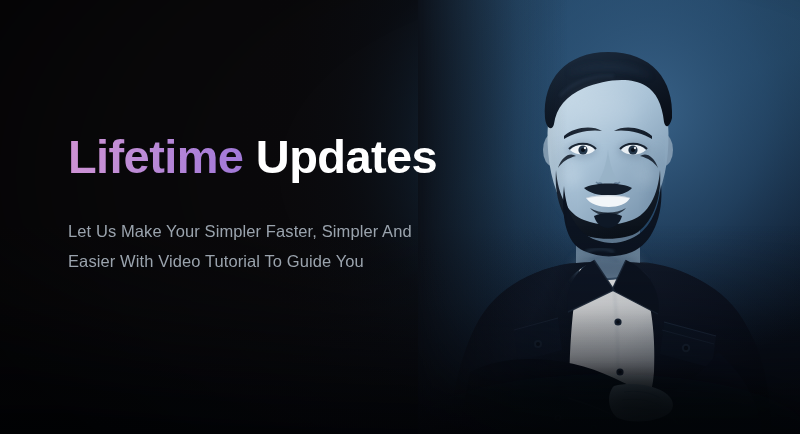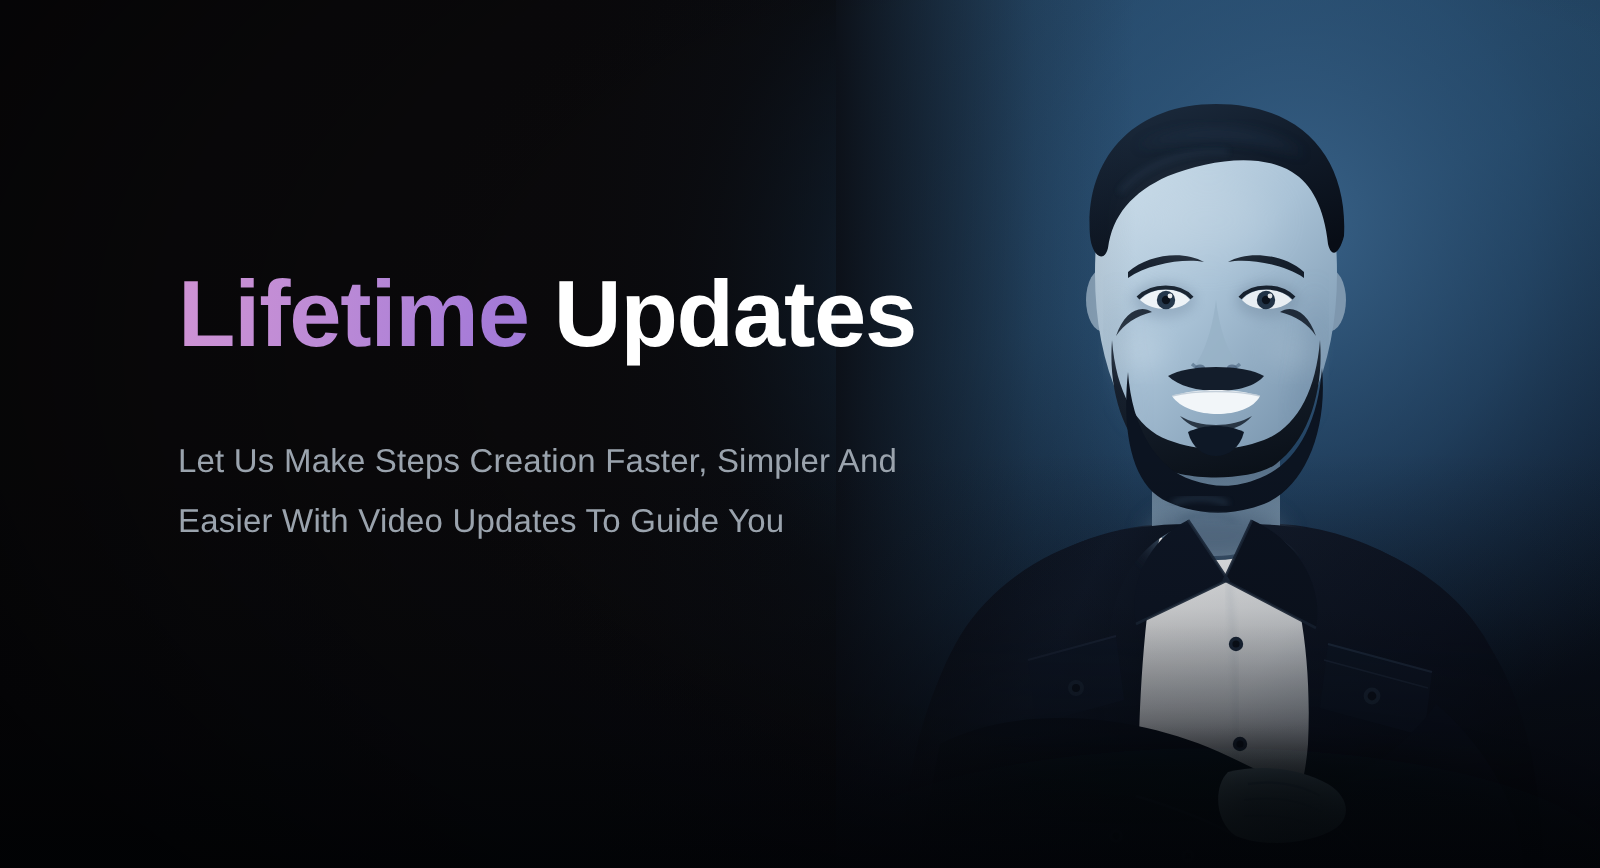--- a/index.html
+++ b/index.html
@@ -112,21 +112,20 @@
     pointer-events: none;
   }
 
   
 
   .copy {
     position: absolute;
     left: 68px;
     top: 128px;
     width: 420px;
-    margin-left: 21px;
   }
 
   .headline {
     margin: 0;
     font-size: 47px;
     line-height: 58px;
     font-weight: 700;
     letter-spacing: -0.6px;
     white-space: nowrap;
   }
@@ -436,18 +435,18 @@
   </div>
 
   <div class="portrait-feather"></div>
   <div class="bg-bottom-vignette"></div>
   <div class="bg-edge-vignette"></div>
 
   <div class="copy">
     <h1 class="headline"><span class="accent">Lifetime&nbsp;</span><span class="plain">Updates</span></h1>
 
     <p class="subcopy">
-      <span class="line">Let Us Make Steps Creation Faster, Simpler And</span>
-      <span class="line">Easier With Video Updates To Guide You</span>
+      <span class="line">Let Us Make Your Simpler Faster, Simpler And</span>
+      <span class="line">Easier With Video Tutorial To Guide You</span>
     </p>
   </div>
 
 </div>
 
 </body></html>

